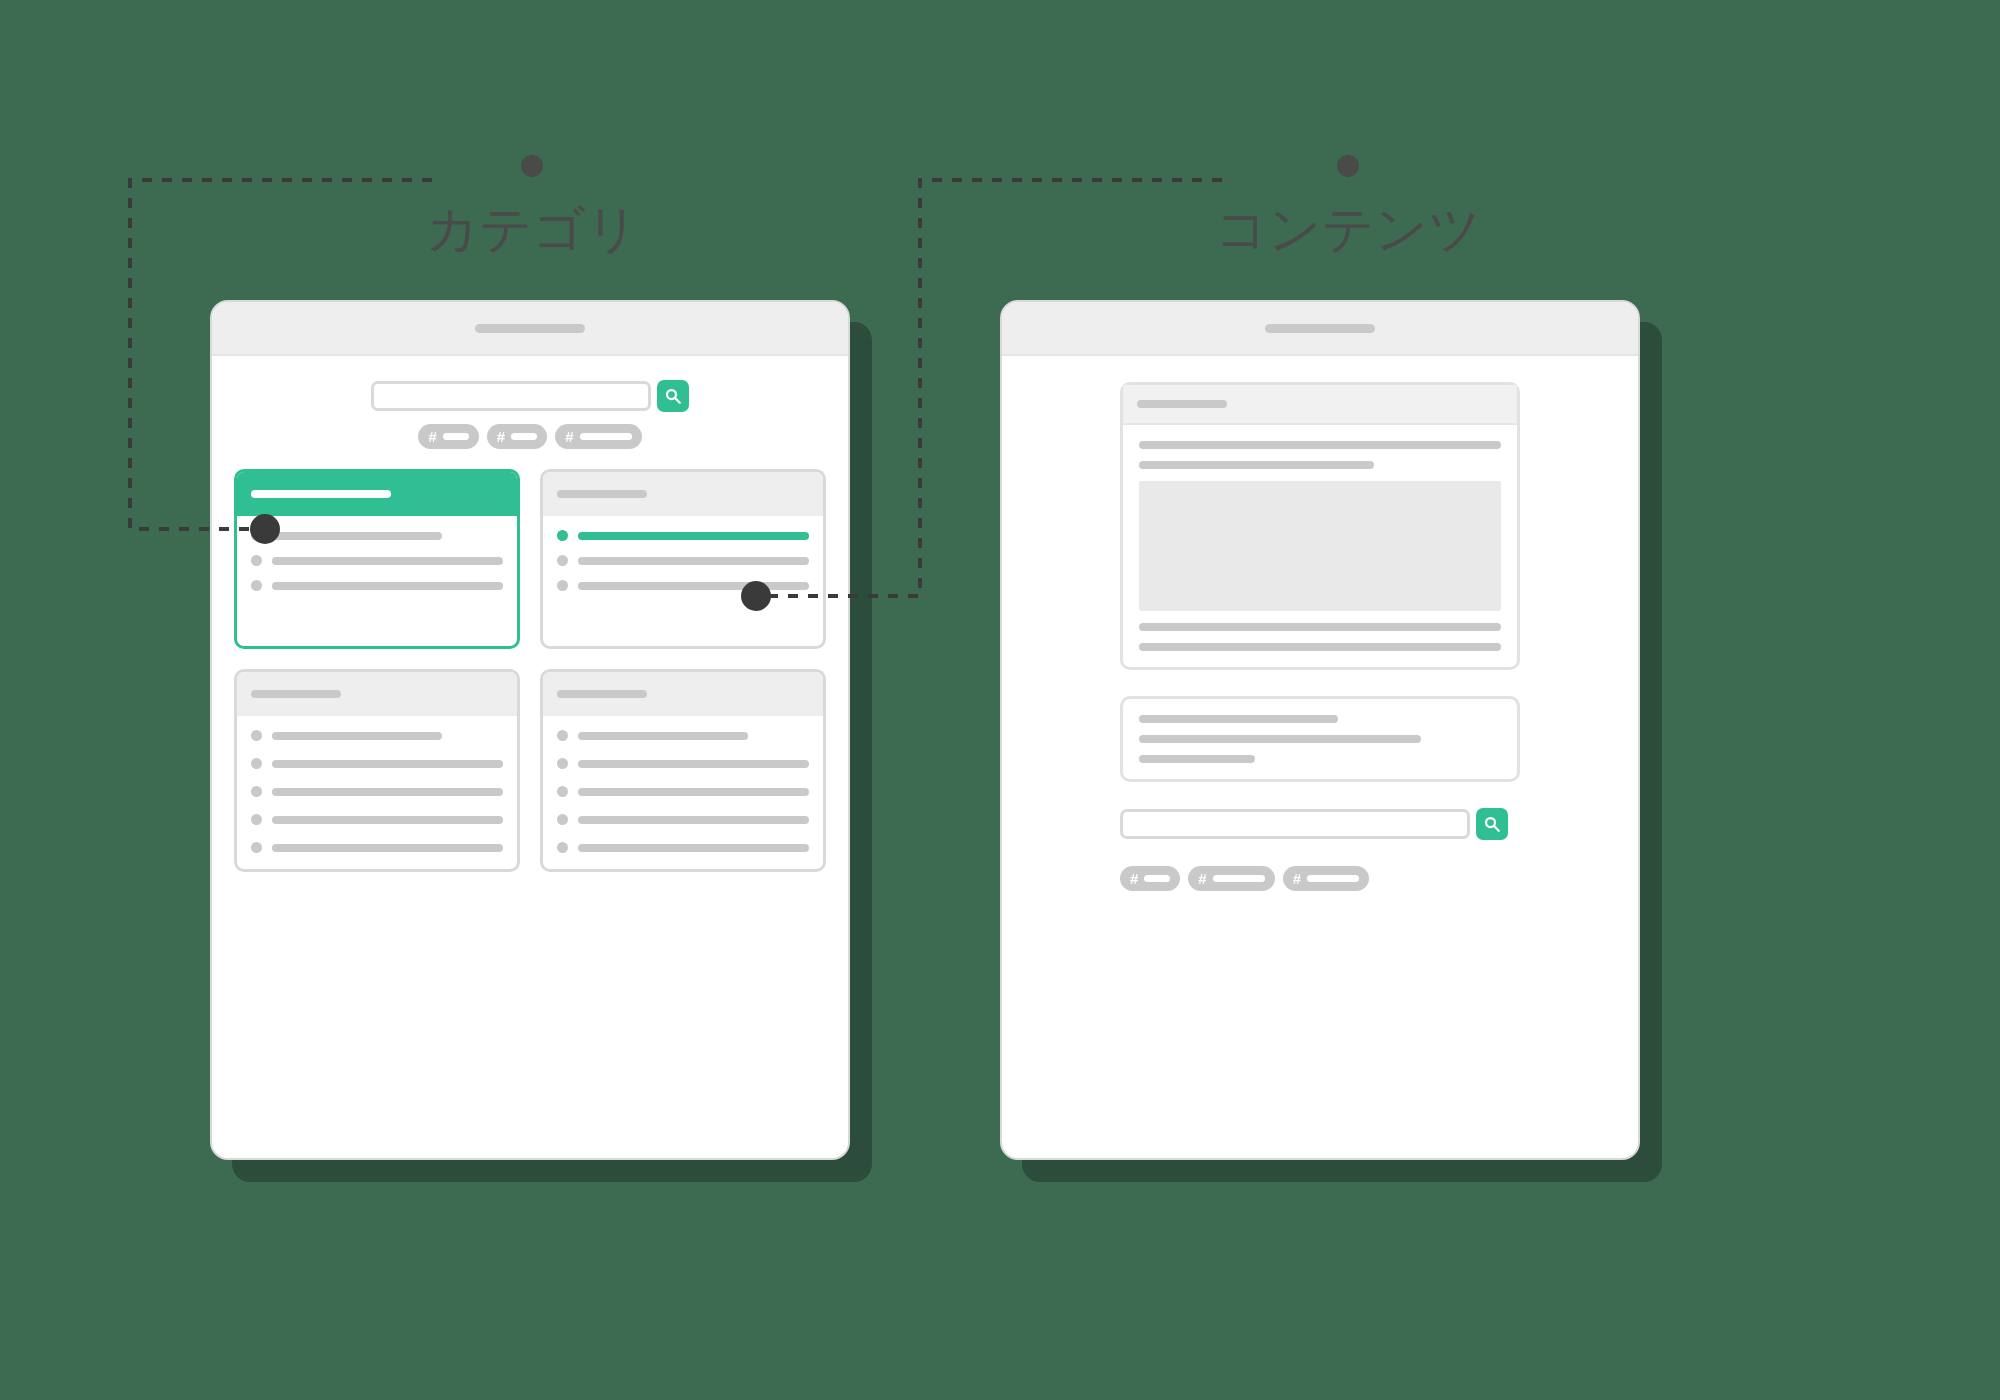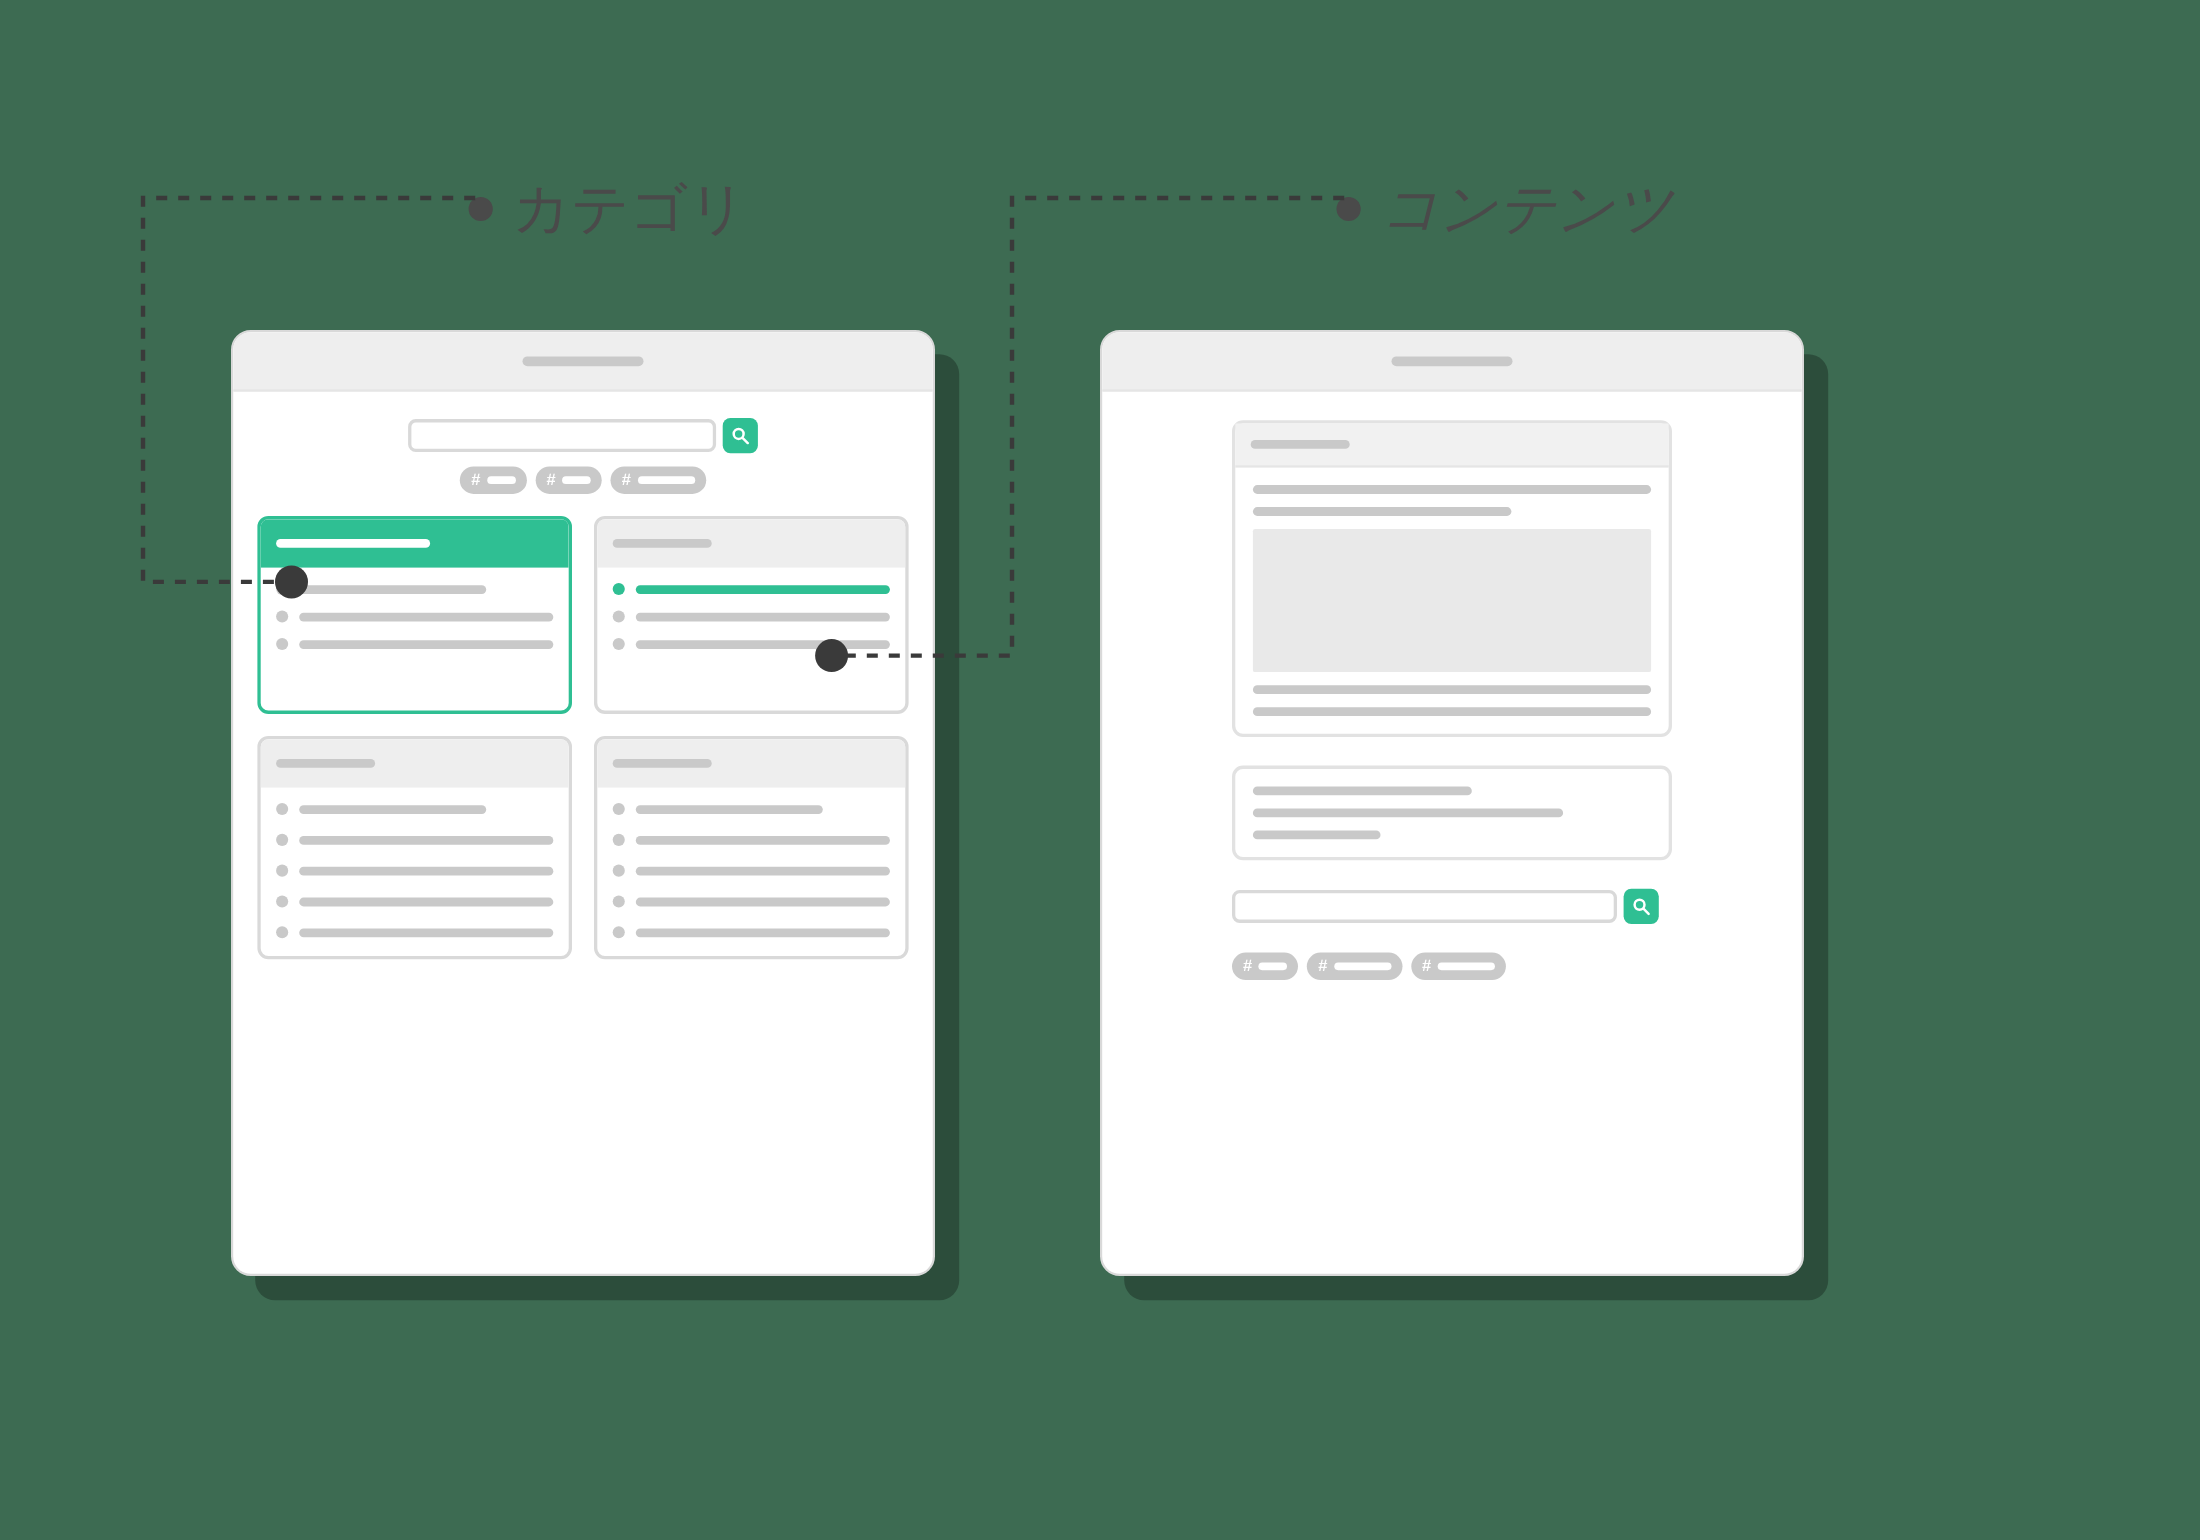--- a/index.html
+++ b/index.html
@@ -12,29 +12,30 @@
     overflow: hidden;
   }
   .label {
     position: absolute;
     font-size: 52px;
     color: #4a4a4a;
     font-weight: 500;
     display: flex;
     align-items: center;
     gap: 18px;
+    flex-direction: column;
   }
   .label .dot {
     width: 22px;
     height: 22px;
     border-radius: 50%;
     background: #4a4a4a;
   }
   .label-left { top: 155px; left: 426px; }
-  .label-right { top: 155px; left: 1215px; font-style: italic; }
+  .label-right { top: 155px; left: 1215px; }
 
   .device {
     position: absolute;
     width: 640px;
     height: 860px;
     background: #fff;
     border-radius: 18px;
     border: 2px solid #d9d9d9;
     box-shadow: 22px 22px 0 rgba(0,0,0,0.28);
     overflow: hidden;

